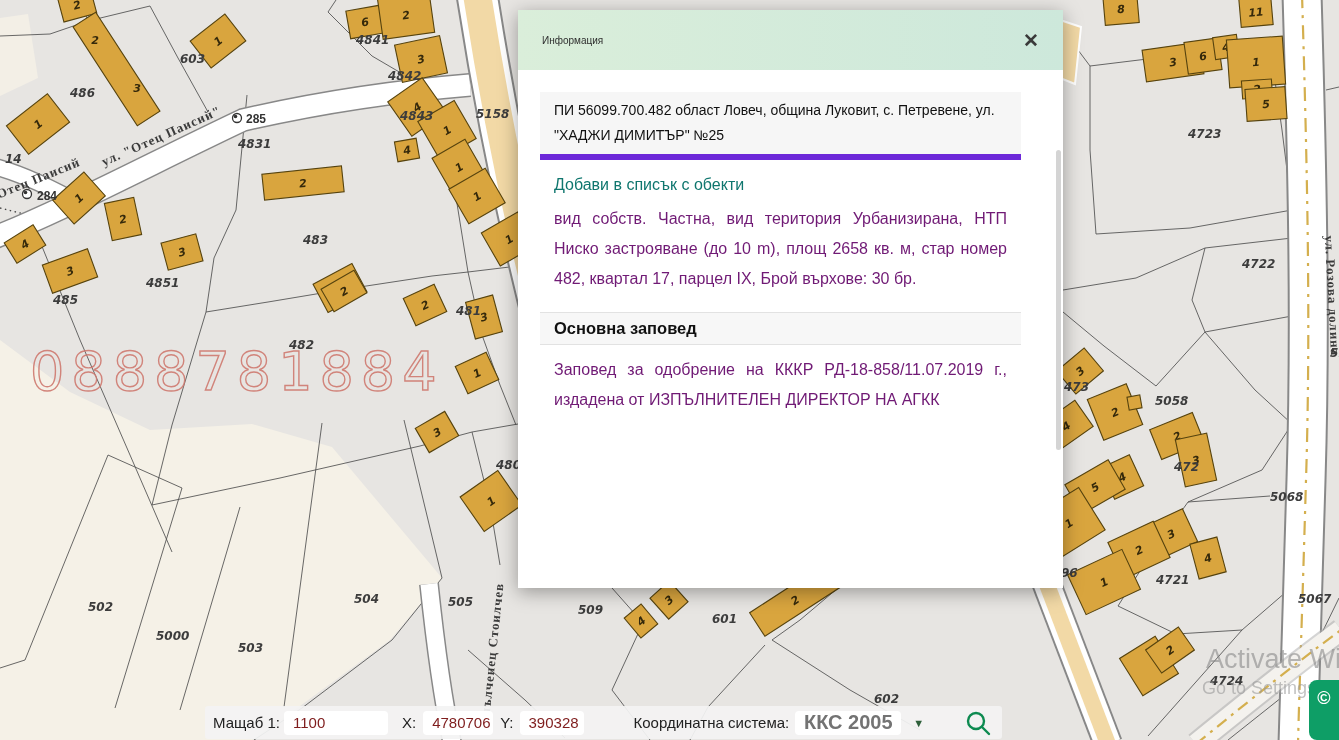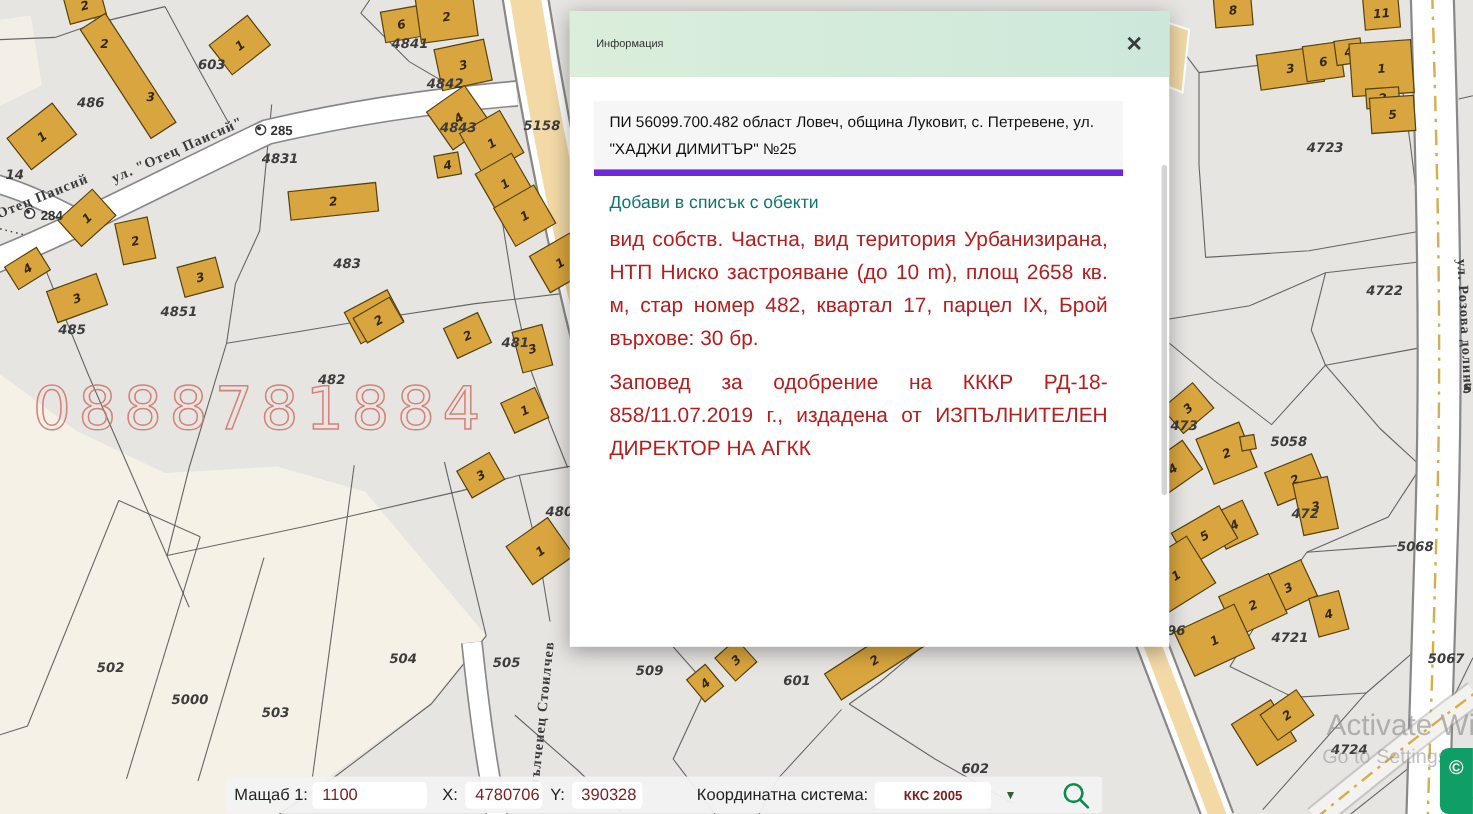--- a/index.html
+++ b/index.html
@@ -31,21 +31,21 @@
     background:linear-gradient(90deg,#daeeda,#cde8db);
   }
   .ptitle{font-size:10px;color:#2f2f2f;}
   .pclose{font-size:19px;font-weight:bold;color:#3a3a3a;cursor:pointer;line-height:1;}
   .pbody{padding:0 56px 0 36px;}
   .ptitleblock{
     margin:22px -14px 0;background:#f6f6f6;border-bottom:6px solid #6d28d9;
     padding:6px 14px;font-size:14px;font-weight:normal;line-height:25px;color:#101010;
   }
   .plink{margin-top:16px;font-size:16px;color:#0f766e;cursor:pointer;}
-  .ppara{margin:10px 0 0;font-size:19px;line-height:30px;color:#b91c1c;text-align:justify;}
+  .ppara{margin:10px 0 0;font-size:16px;line-height:30px;color:#701a75;text-align:justify;}
   .psection{
     margin:18px -14px 0;background:#f7f7f7;border-top:1px solid #e2e2e2;border-bottom:1px solid #e2e2e2;
     padding:6px 14px;font-size:16.5px;font-weight:bold;color:#111;
   }
   .neighbors{line-height:29px;}
   .pscroll{position:absolute;right:2px;top:140px;width:5px;height:300px;background:#d4d4d4;border-radius:3px;}
 
   
   .toolbar{
     position:absolute;left:205px;top:706px;width:797px;height:33px;
@@ -57,21 +57,21 @@
   .ml7{margin-left:7px;}.ml6{margin-left:6px;}.ml50{margin-left:50px;}.ml12{margin-left:12px;}.ml40{margin-left:40px;}
   .tinput{
     border:none;outline:none;background:#fff;border-radius:4px;height:24px;
     font:15px "Liberation Sans",sans-serif;color:#7f1d1d;padding:0 0 0 9px;box-sizing:border-box;
   }
   .w-scale{width:104px;}.w-x{width:70px;}.w-y{width:64px;}
   .crsbox{
     background:#fff;border-radius:4px;height:24px;width:106px;display:flex;
     align-items:center;justify-content:center;cursor:pointer;
   }
-  .crstext{color:#7f1d1d;font-weight:bold;font-size:12px;}
+  .crstext{color:#737373;font-weight:bold;font-size:20px;}
   .caret{font-size:11px;color:#2d5f3a;cursor:pointer;}
   .searchicon{cursor:pointer;}
 
   
   .copybox{
     position:absolute;right:0;bottom:0;width:30px;height:60px;background:#0e9e66;
     border-radius:8px 0 0 8px;color:#fff;font-size:18px;font-weight:bold;
     text-align:center;padding-top:8px;box-sizing:border-box;cursor:pointer;
   }
 </style>
@@ -428,20 +428,21 @@
 
 <div class="panel">
   <div class="phead">
     <span class="ptitle">Информация</span>
     <span class="pclose">✕</span>
   </div>
   <div class="pbody">
     <div class="ptitleblock">ПИ 56099.700.482 област Ловеч, община Луковит, с. Петревене, ул. "ХАДЖИ ДИМИТЪР" №25</div>
     <div class="plink">Добави в списък с обекти</div>
     <p class="ppara">вид собств. Частна, вид територия Урбанизирана, НТП Ниско застрояване (до 10 m), площ 2658 кв. м, стар номер 482, квартал 17, парцел IX, Брой върхове: 30 бр.</p>
+    <div class="psection">Основна заповед</div>
     <p class="ppara">Заповед за одобрение на КККР РД-18-858/11.07.2019 г., издадена от ИЗПЪЛНИТЕЛЕН ДИРЕКТОР НА АГКК</p>
   </div>
   <div class="pscroll"></div>
 </div>
 
 <div class="toolbar">
   <span class="tlabel ml8">Мащаб 1:</span>
   <input class="tinput w-scale ml4" value="1100" style="">
   <span class="tlabel ml14">X:</span>
   <input class="tinput w-x ml7" value="4780706" style="">

